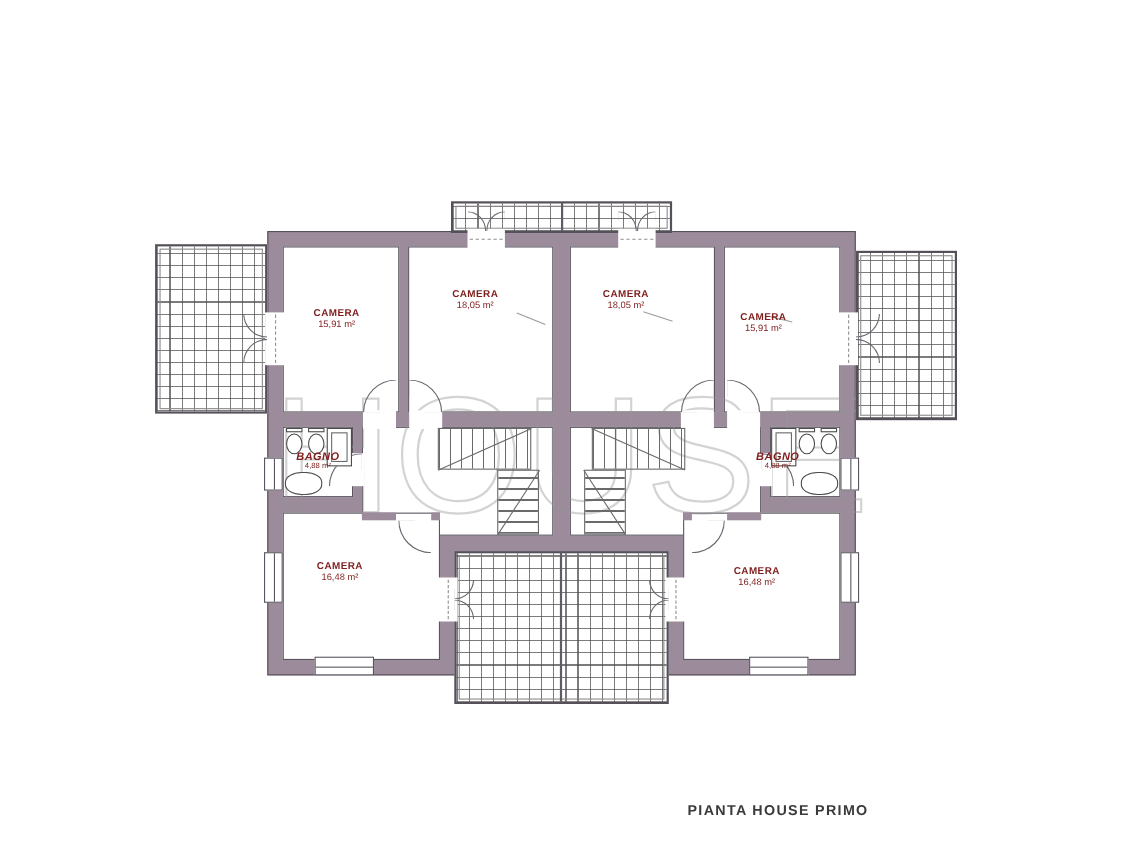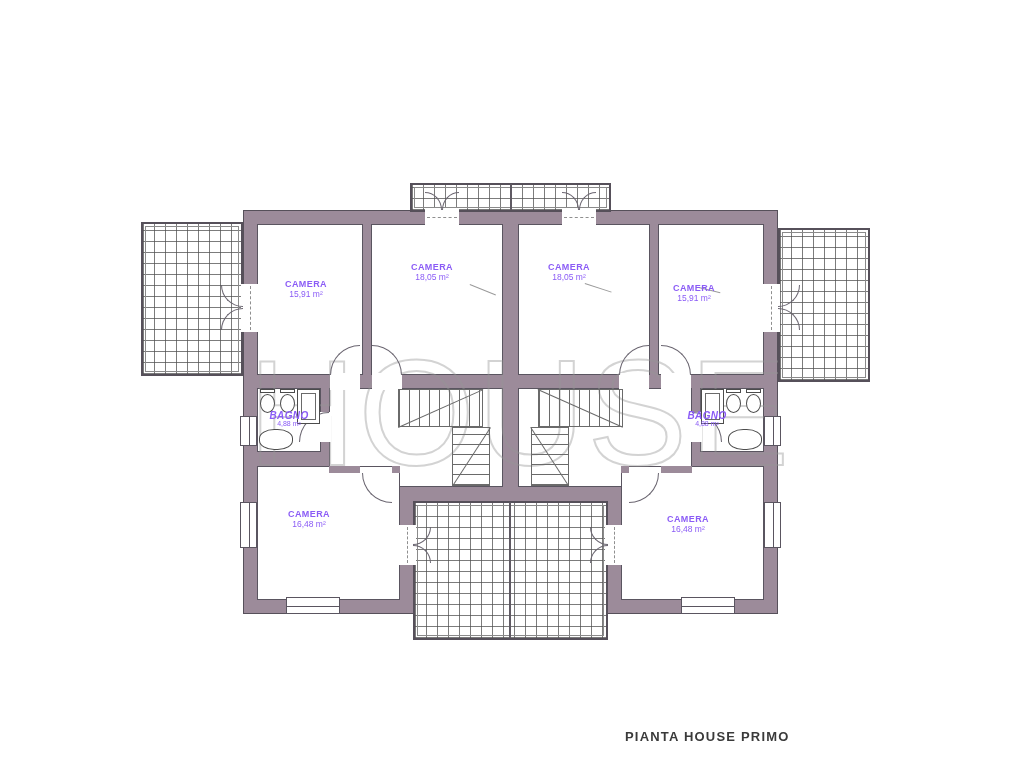--- a/index.html
+++ b/index.html
@@ -35,21 +35,21 @@
   .tread-v{background-image:repeating-linear-gradient(90deg,#6a6a6a 0 1px,transparent 1px 10px);}
   .tread-h{background-image:repeating-linear-gradient(0deg,#6a6a6a 0 1px,transparent 1px 10px);}
   .diag{position:absolute;border-top:1px solid #6a6a6a;transform-origin:0 0;}
   .leader{position:absolute;border-top:1px solid #9a9a9a;transform-origin:0 0;}
   
   .fx{position:absolute;border:1px solid #4c4c4c;background:#fff;box-sizing:border-box;}
   .oval{border-radius:50%;}
   .tub{border-radius:45%;}
   .shower::after{content:'';position:absolute;inset:3px;border:1px solid #6a6a6a;}
   
-  .room-label{position:absolute;transform:translate(-50%,-50%);text-align:center;color:#8b5cf6;white-space:nowrap;}
+  .room-label{position:absolute;transform:translate(-50%,-50%);text-align:center;color:#7f1d1d;white-space:nowrap;}
   .rname{font-size:9px;font-weight:bold;letter-spacing:.4px;line-height:10px;}
   .rarea{font-size:8.5px;line-height:10px;}
   .small .rname{font-size:10px;line-height:8px;font-style:italic;}
   .small .rarea{font-size:7px;line-height:8px;}
   
   .watermark{position:absolute;left:248px;top:338px;width:530px;text-align:center;
      font-size:150px;font-weight:400;letter-spacing:2px;line-height:150px;
      color:transparent;-webkit-text-stroke:2px rgba(150,150,150,.42);}
   
   .caption{position:absolute;left:625px;top:729px;font-size:13px;font-weight:bold;

